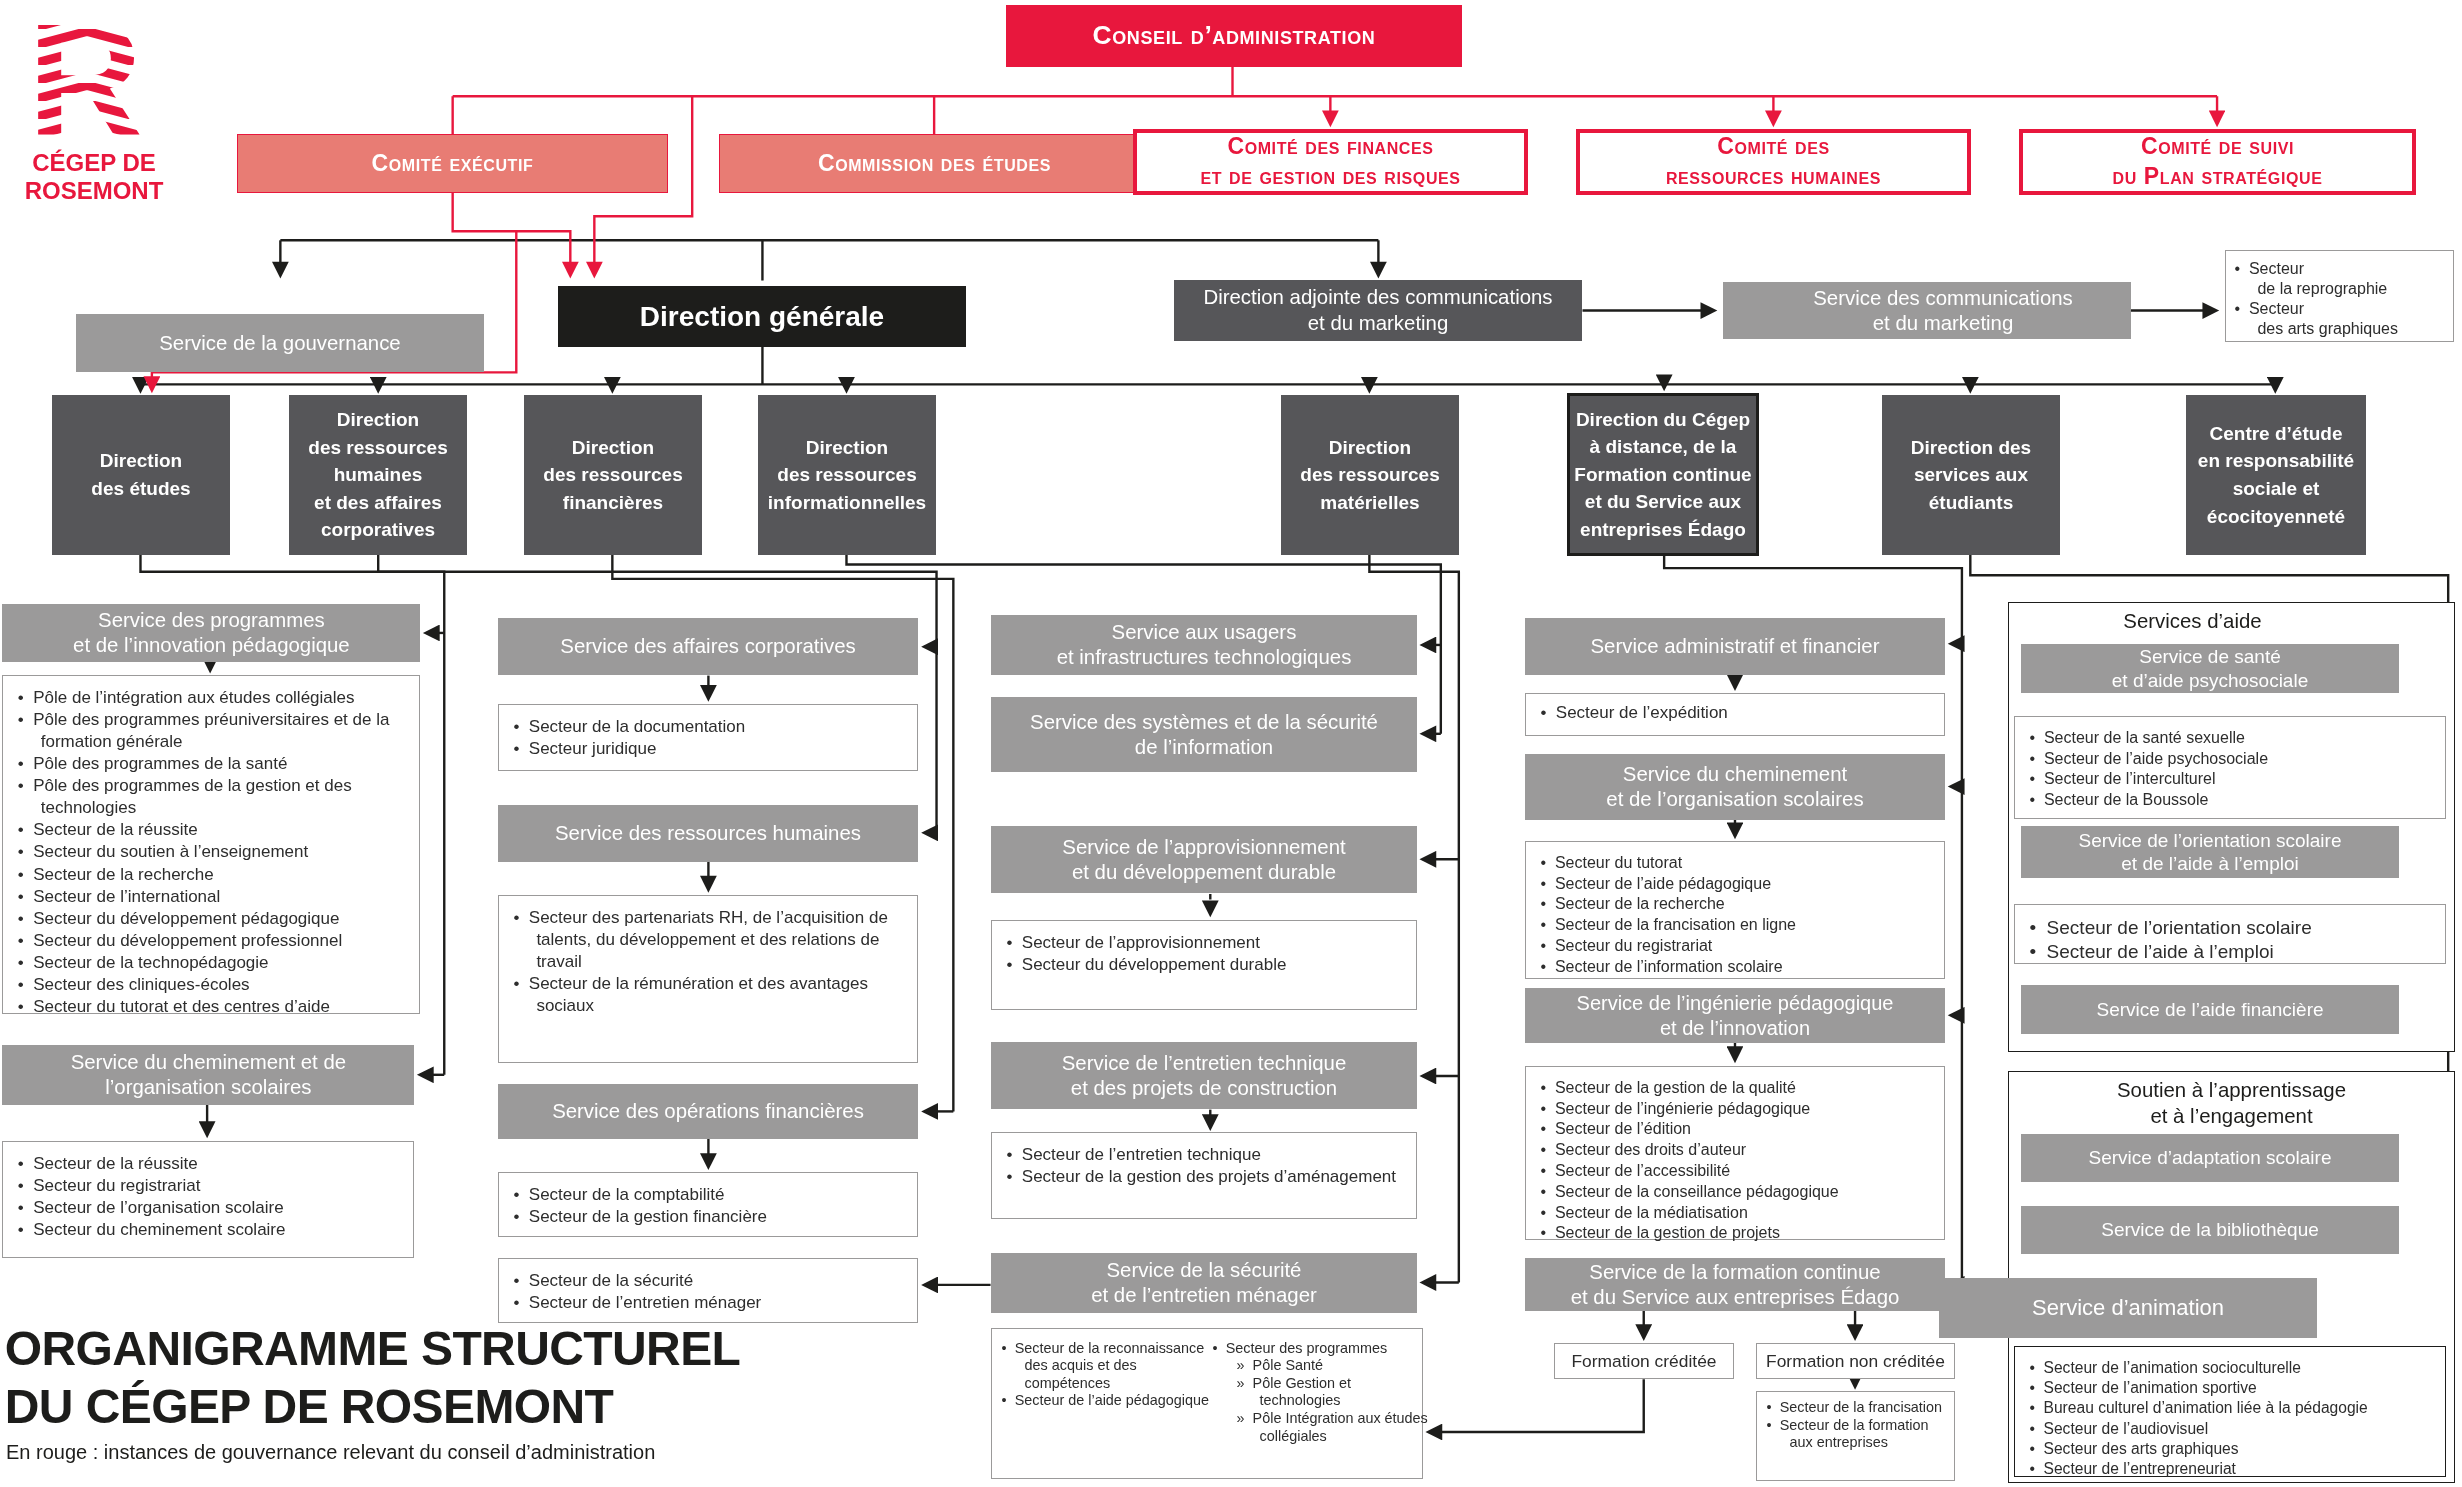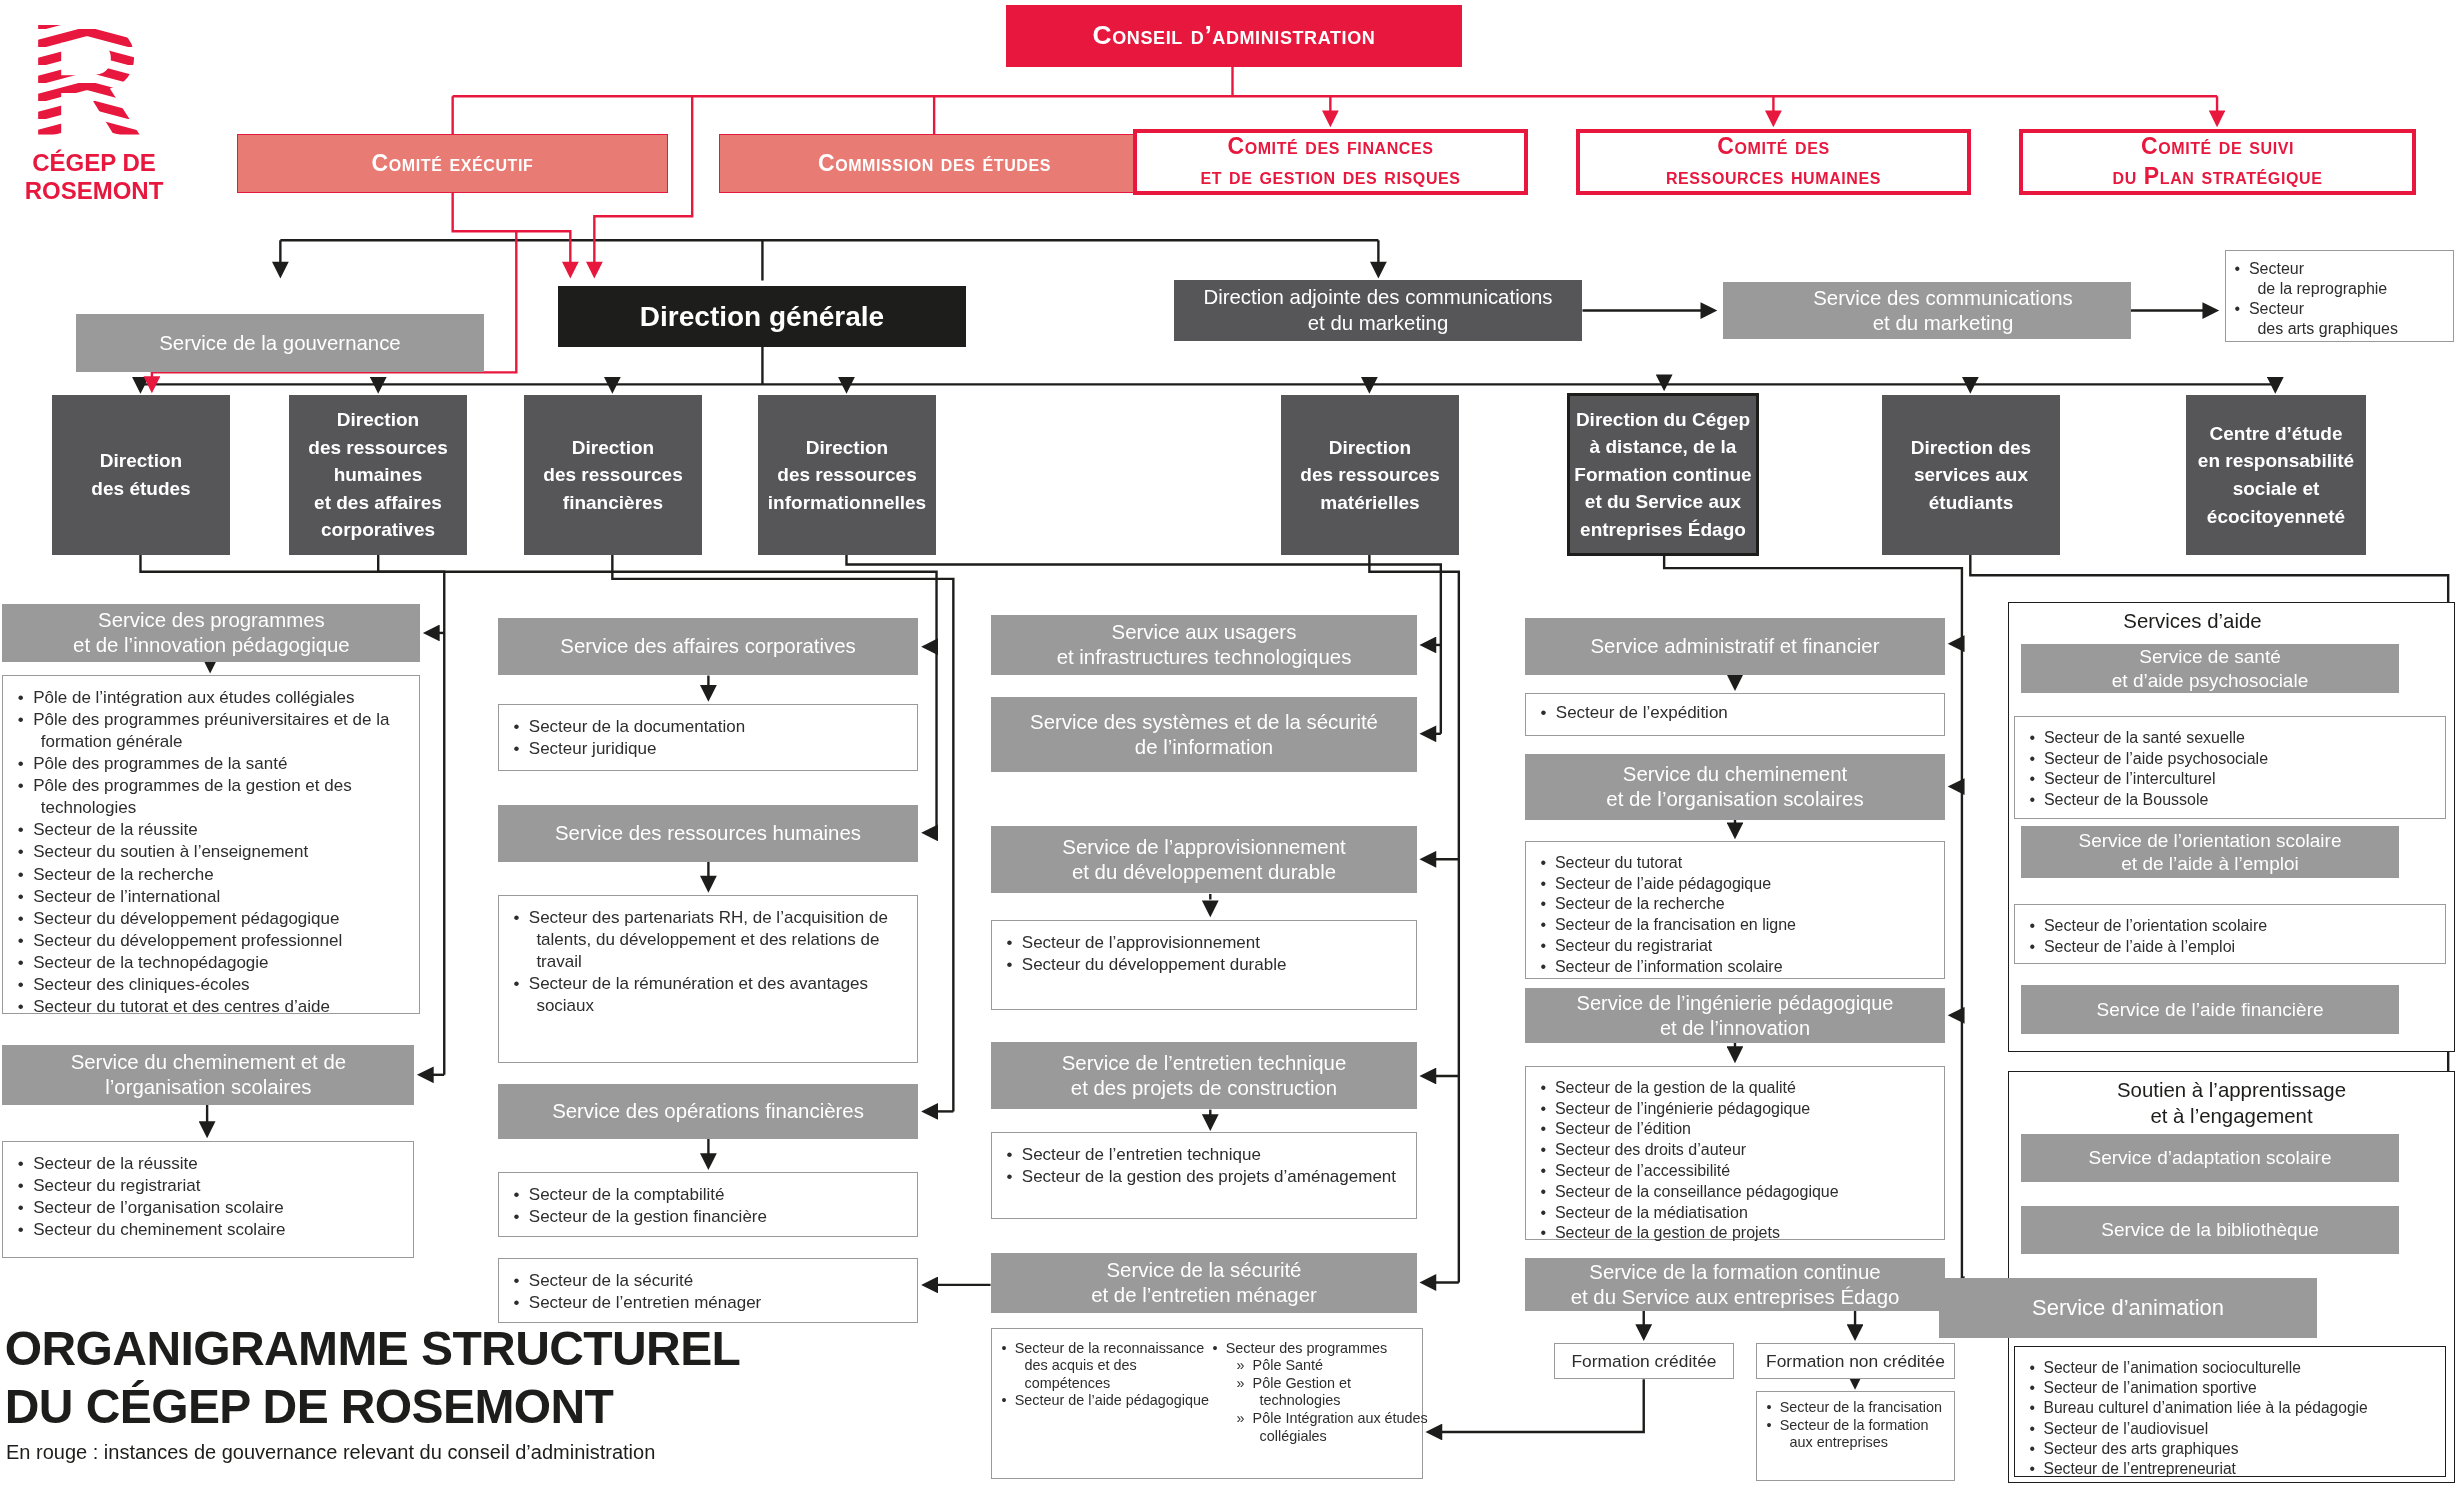--- a/index.html
+++ b/index.html
@@ -310,21 +310,21 @@
   <div class="bx gray" style="left:2021px;top:644px;width:378px;height:49px;font-size:19px;">Service de santé
 et d’aide psychosociale</div>
   <ul class="blist wbox" style="left:2014px;top:716px;width:432px;height:103px;font-size:16px;">
       <li class="">Secteur de la santé sexuelle</li>
       <li class="">Secteur de l’aide psychosociale</li>
       <li class="">Secteur de l’interculturel</li>
       <li class="">Secteur de la Boussole</li>
     </ul>
   <div class="bx gray" style="left:2021px;top:826px;width:378px;height:52px;font-size:19px;">Service de l’orientation scolaire
 et de l’aide à l’emploi</div>
-  <ul class="blist wbox" style="left:2014px;top:904px;width:432px;height:60px;font-size:16px;">
+  <ul class="blist wbox" style="left:2014px;top:904px;width:432px;height:60px;font-size:19px;">
       <li class="">Secteur de l’orientation scolaire</li>
       <li class="">Secteur de l’aide à l’emploi</li>
     </ul>
   <div class="bx gray" style="left:2021px;top:985px;width:378px;height:49px;font-size:19px;">Service de l’aide financière</div>
 
   <div class="outer" style="left:2008px;top:1071px;width:447px;height:412px;"></div>
   <div class="outer-title" style="left:2008px;top:1078px;width:447px;">Soutien à l’apprentissage
 et à l’engagement</div>
   <div class="bx gray" style="left:2021px;top:1134px;width:378px;height:48px;font-size:19px;">Service d’adaptation scolaire</div>
   <div class="bx gray" style="left:2021px;top:1206px;width:378px;height:48px;font-size:19px;">Service de la bibliothèque</div>

